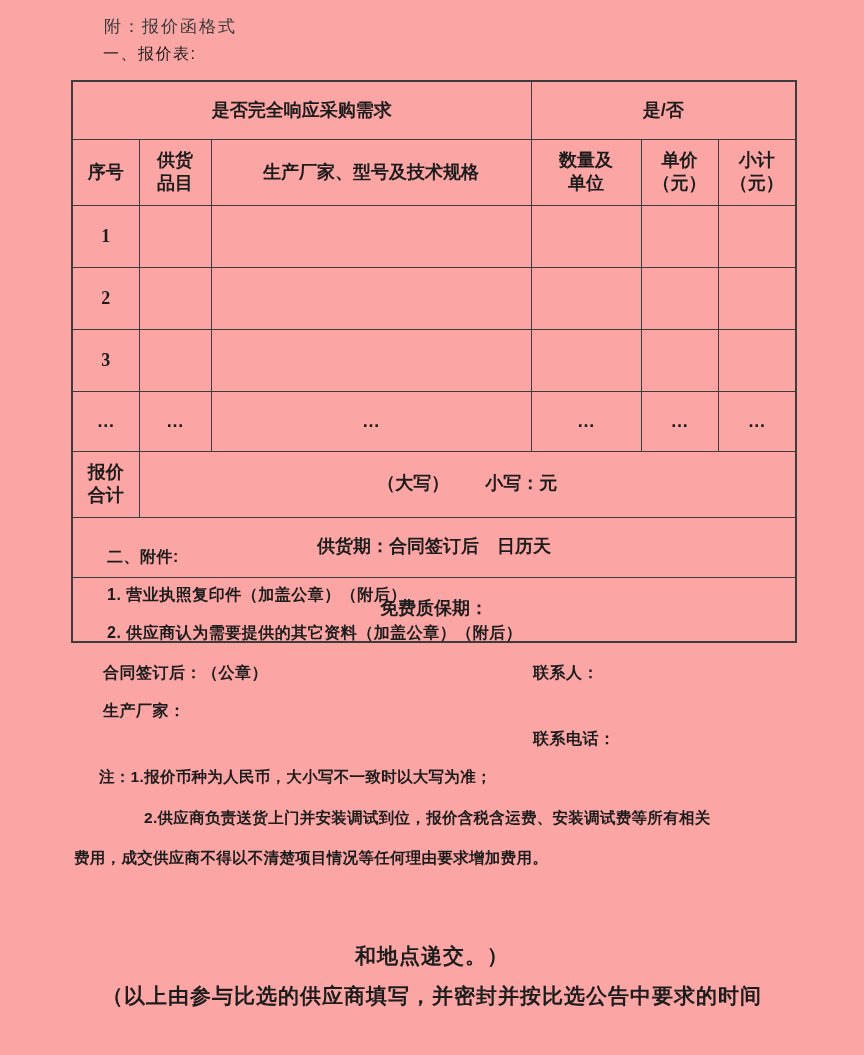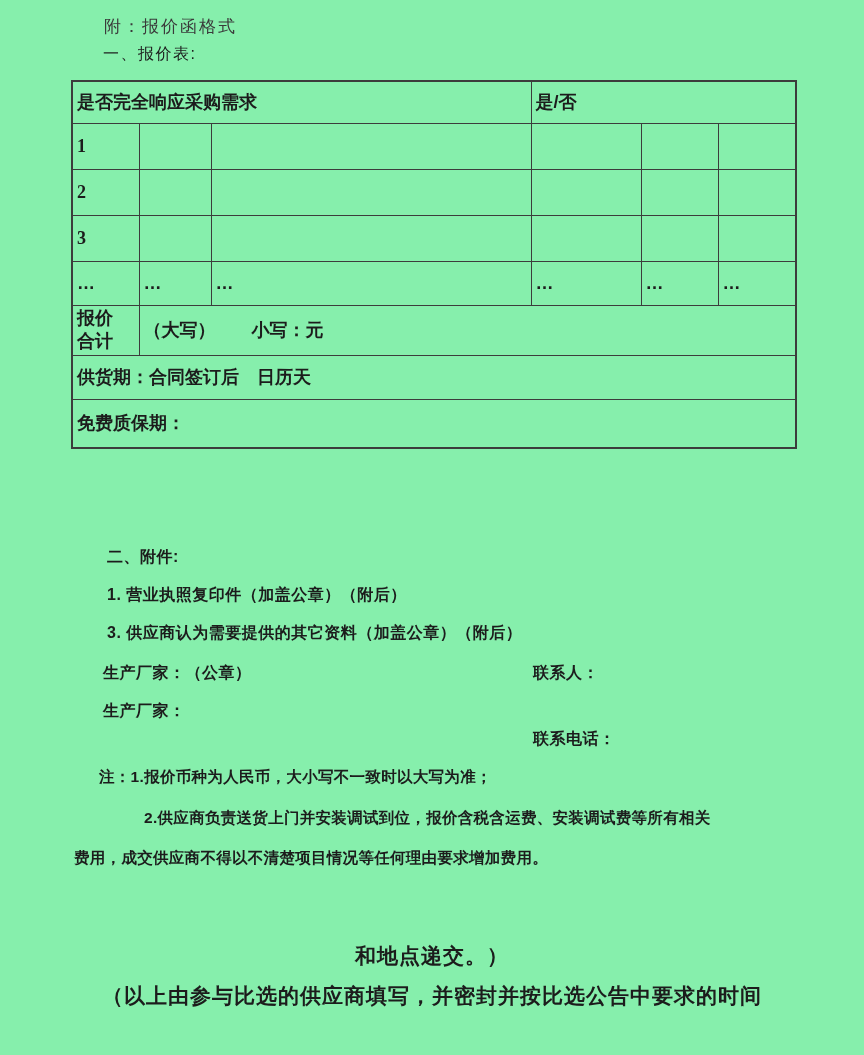--- a/index.html
+++ b/index.html
@@ -1,19 +1,19 @@
 <!DOCTYPE html>
 <html><head>
 <meta charset="utf-8">
 <style>
   html,body { margin:0; padding:0; background:#ffffff; }
   .page {
     position:relative;
     width:864px; height:1055px;
-    background:#86efac;
+    background:#fca5a5;
     color:#1c1c1c;
     font-family:"Liberation Sans", sans-serif;
     overflow:hidden;
   }
   .abs { position:absolute; }
 
   .att-note {
     left:104px; top:15px;
     font-family:"Liberation Serif", serif;
     font-size:17px; color:#3a3a3a; letter-spacing:2px;
@@ -24,24 +24,24 @@
   }
 
   table.quote {
     position:absolute; left:71px; top:80px;
     width:724px;
     border-collapse:collapse; table-layout:fixed;
     border:2px solid #3c3c3c;
   }
   table.quote td {
     border:1.5px solid #3c3c3c;
-    text-align:left; vertical-align:middle;
+    text-align:center; vertical-align:middle;
     font-size:18px; font-weight:700; line-height:1.3;
     white-space:pre-line;
-    padding:1px 4px;
+    padding:9px 4px;
     overflow:hidden;
   }
   .tr-h1 td { height:39px; }
   .tr-h2 td { height:46px; }
   .tr-r  td { height:43px; }
   .tr-dots td { height:41px; }
   .tr-total td { height:44px; }
   .tr-supply td { height:41px; }
   .tr-warranty td { height:45px; }
 
@@ -77,20 +77,32 @@
         <col style="width:320px">
       <col style="width:110px">
         <col style="width:77px">
         <col style="width:78px">
     </colgroup>
     <tbody>
         <tr class="tr-h1">
       <td colspan="3">是否完全响应采购需求</td>
       <td colspan="3">是/否</td>
     </tr>
+    <tr class="tr-h2">
+      <td>序号</td>
+      <td>供货
+品目</td>
+      <td>生产厂家、型号及技术规格</td>
+      <td>数量及
+单位</td>
+      <td>单价
+（元）</td>
+      <td>小计
+（元）</td>
+    </tr>
     <tr class="tr-r">
       <td class="serif-num">1</td>
       <td></td>
       <td></td>
       <td></td>
       <td></td>
       <td></td>
     </tr>
     <tr class="tr-r">
       <td class="serif-num">2</td>
@@ -125,23 +137,23 @@
       <td colspan="6" class="cell-left">供货期：合同签订后　日历天</td>
     </tr>
     <tr class="tr-warranty">
       <td colspan="6" class="cell-left">免费质保期：</td>
     </tr>
   </tbody>
     </table>
 
   <div class="abs sec2-line" style="left:107px; top:547px;">二、附件:</div>
   <div class="abs sec2-line" style="left:107px; top:585px;">1. 营业执照复印件（加盖公章）（附后）</div>
-  <div class="abs sec2-line" style="left:107px; top:623px;">3. 供应商认为需要提供的其它资料（加盖公章）（附后）</div>
+  <div class="abs sec2-line" style="left:107px; top:623px;">2. 供应商认为需要提供的其它资料（加盖公章）（附后）</div>
 
-  <div class="abs sec2-line" style="left:103px; top:663px;">生产厂家：（公章）</div>
+  <div class="abs sec2-line" style="left:103px; top:663px;">合同签订后：（公章）</div>
   <div class="abs sec2-line" style="left:533px; top:663px;">联系人：</div>
   <div class="abs sec2-line" style="left:103px; top:701px;">生产厂家：</div>
   <div class="abs sec2-line" style="left:533px; top:729px;">联系电话：</div>
 
   <div class="abs note-line" style="left:99px; top:747px;">注：1.报价币种为人民币，大小写不一致时以大写为准；</div>
   <div class="abs note-line" style="left:144px; top:788px;">2.供应商负责送货上门并安装调试到位，报价含税含运费、安装调试费等所有相关</div>
   <div class="abs note-line" style="left:74px; top:828px;">费用，成交供应商不得以不清楚项目情况等任何理由要求增加费用。</div>
 
   <div class="abs footer-block">
     <div>和地点递交。）</div>

